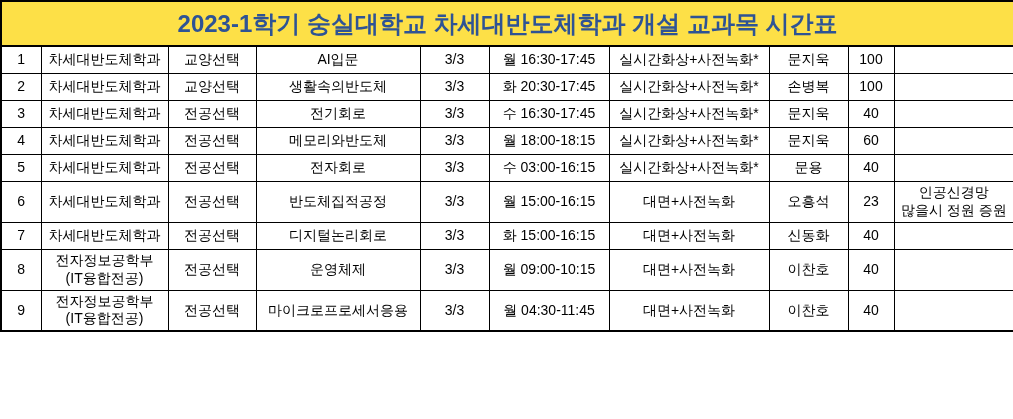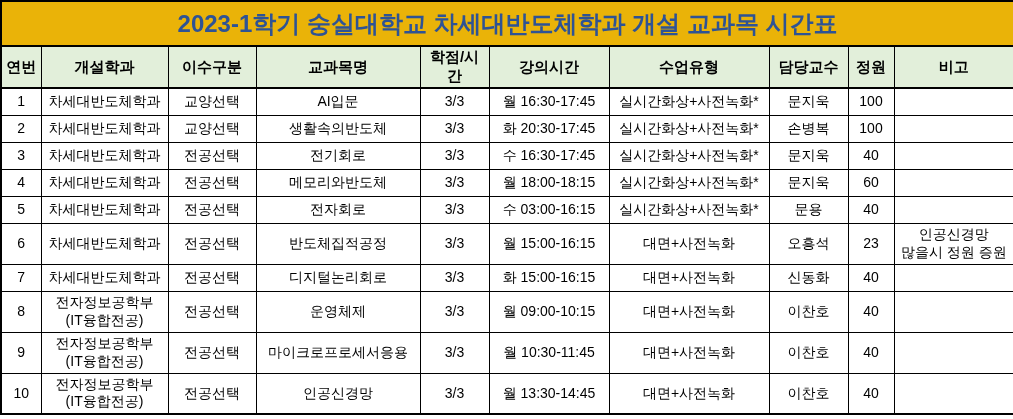--- a/index.html
+++ b/index.html
@@ -27,21 +27,21 @@
     padding: 0 2px;
     overflow: hidden;
     color: #000;
   }
   tr.title-row td {
     height: 45px;
     font-size: 24px;
     font-weight: bold;
     border-bottom: 2px solid #000;
     color: var(--title-color, #2e5395);
-    background: #eab308;
+    background: #fde047;
   }
   tr.header-row th {
     height: 42px;
     background: var(--header-bg, #e2efda);
     font-size: 15px;
     font-weight: bold;
     border-bottom: 2px solid #000;
   }
   tbody td {
     font-size: 14px;
@@ -67,32 +67,20 @@
         <col style="width: 120px;">
         <col style="width: 160px;">
         <col style="width: 79px;">
         <col style="width: 46px;">
         <col style="width: 120px;">
       </colgroup>
     <thead>
       <tr class="title-row">
         <td colspan="10">2023-1학기 숭실대학교 차세대반도체학과 개설 교과목 시간표</td>
       </tr>
-      <tr class="header-row">
-          <th>연번</th>
-          <th>개설학과</th>
-          <th>이수구분</th>
-          <th>교과목명</th>
-          <th>학점/시간</th>
-          <th>강의시간</th>
-          <th>수업유형</th>
-          <th>담당교수</th>
-          <th>정원</th>
-          <th>비고</th>
-        </tr>
     </thead>
     <tbody>
         <tr>
           <td>1</td>
           <td>차세대반도체학과</td>
           <td>교양선택</td>
           <td>AI입문</td>
           <td>3/3</td>
           <td>월 16:30-17:45</td>
           <td>실시간화상+사전녹화*</td>
@@ -186,34 +174,21 @@
           <td>40</td>
           <td></td>
         </tr>
         <tr class="row-tall">
           <td>9</td>
           <td>전자정보공학부
 (IT융합전공)</td>
           <td>전공선택</td>
           <td>마이크로프로세서응용</td>
           <td>3/3</td>
-          <td>월 10:30-11:45</td>
-          <td>대면+사전녹화</td>
-          <td>이찬호</td>
-          <td>40</td>
-          <td></td>
-        </tr>
-        <tr class="row-tall">
-          <td>10</td>
-          <td>전자정보공학부
-(IT융합전공)</td>
-          <td>전공선택</td>
-          <td>인공신경망</td>
-          <td>3/3</td>
-          <td>월 13:30-14:45</td>
+          <td>월 04:30-11:45</td>
           <td>대면+사전녹화</td>
           <td>이찬호</td>
           <td>40</td>
           <td></td>
         </tr>
       </tbody>
   </table>
 </div>
 
 </body></html>

